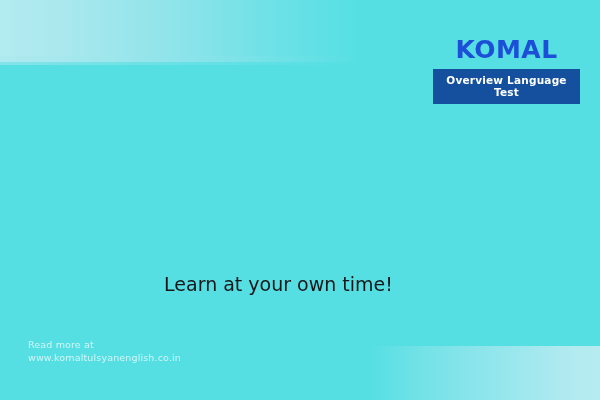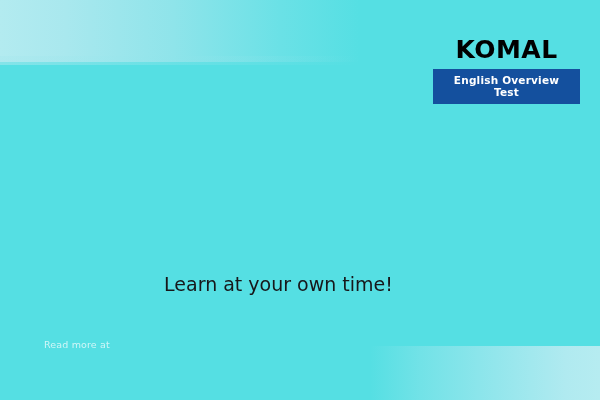--- a/index.html
+++ b/index.html
@@ -70,21 +70,21 @@
     top: 36px;
     width: 147px;
     text-align: center;
   }
   .logo-name-line {
     font-family: "DejaVu Sans", sans-serif;
     font-weight: 700;
     font-size: 25px;
     line-height: 27px;
     letter-spacing: 0.5px;
-    color: #000000;
+    color: #1d4ed8;
     white-space: nowrap;
   }
   .logo-banner {
     margin-top: 6px;
     background: #14509e;
     padding: 5px 0 6px 0;
     width: 147px;
     box-sizing: border-box;
   }
   .logo-banner-line {
@@ -131,39 +131,40 @@
     position: absolute;
     left: 28px;
     top: 338px;
     color: rgba(255,255,255,0.72);
     font-family: "DejaVu Sans", sans-serif;
     font-size: 9.5px;
     line-height: 13px;
     letter-spacing: 0.15px;
     white-space: nowrap;
   }
-  .footer-line { display: block; margin-left: 16px; }
+  .footer-line { display: block; }
 </style>
 </head>
 <body>
 
 <div id="slide">
 
   <div class="band-top"></div>
   <div class="band-top-fade"></div>
   <div class="band-bottom"></div>
 
   <div class="logo">
     <div class="logo-name-line">KOMAL</div>
     <div class="logo-banner">
-      <div class="logo-banner-line">English Overview</div>
+      <div class="logo-banner-line">Overview Language</div>
       <div class="logo-banner-line">Test</div>
     </div>
   </div>
 
 
   <div class="subtitle">Learn at your own time!</div>
 
   <div class="footer">
     <span class="footer-line">Read more at</span>
+    <span class="footer-line">www.komaltulsyanenglish.co.in</span>
   </div>
 
 </div>
 
 </body></html>

